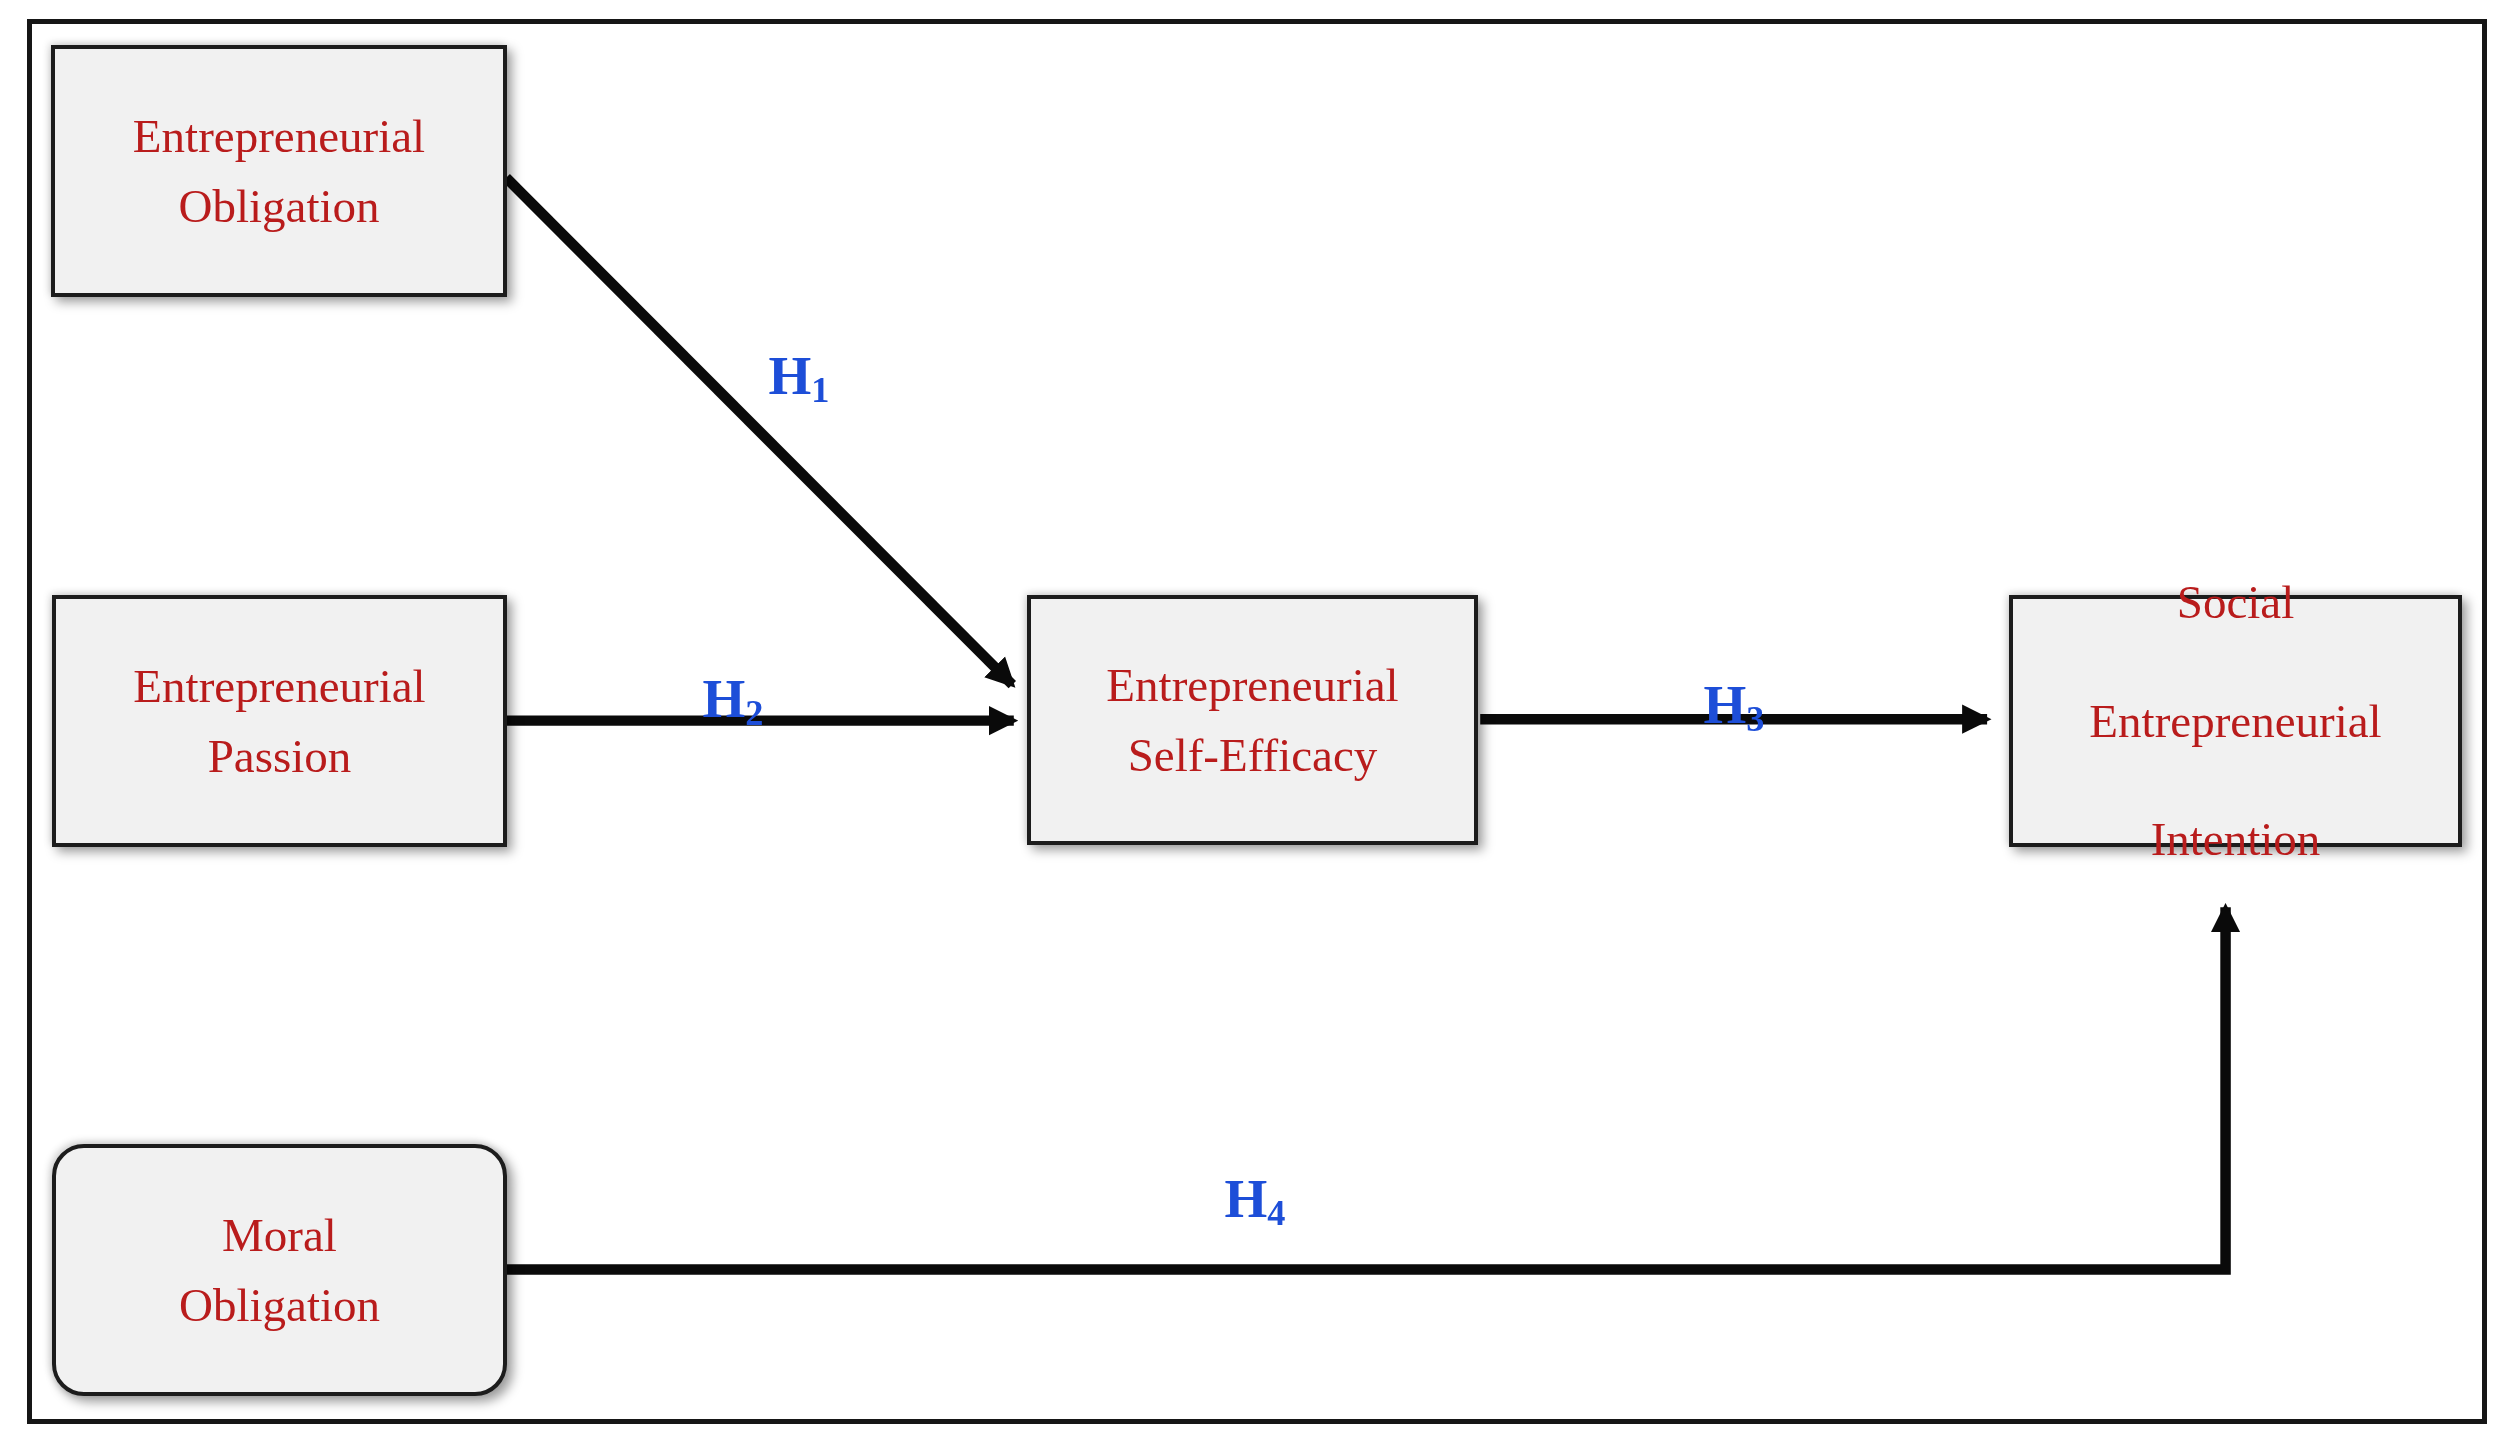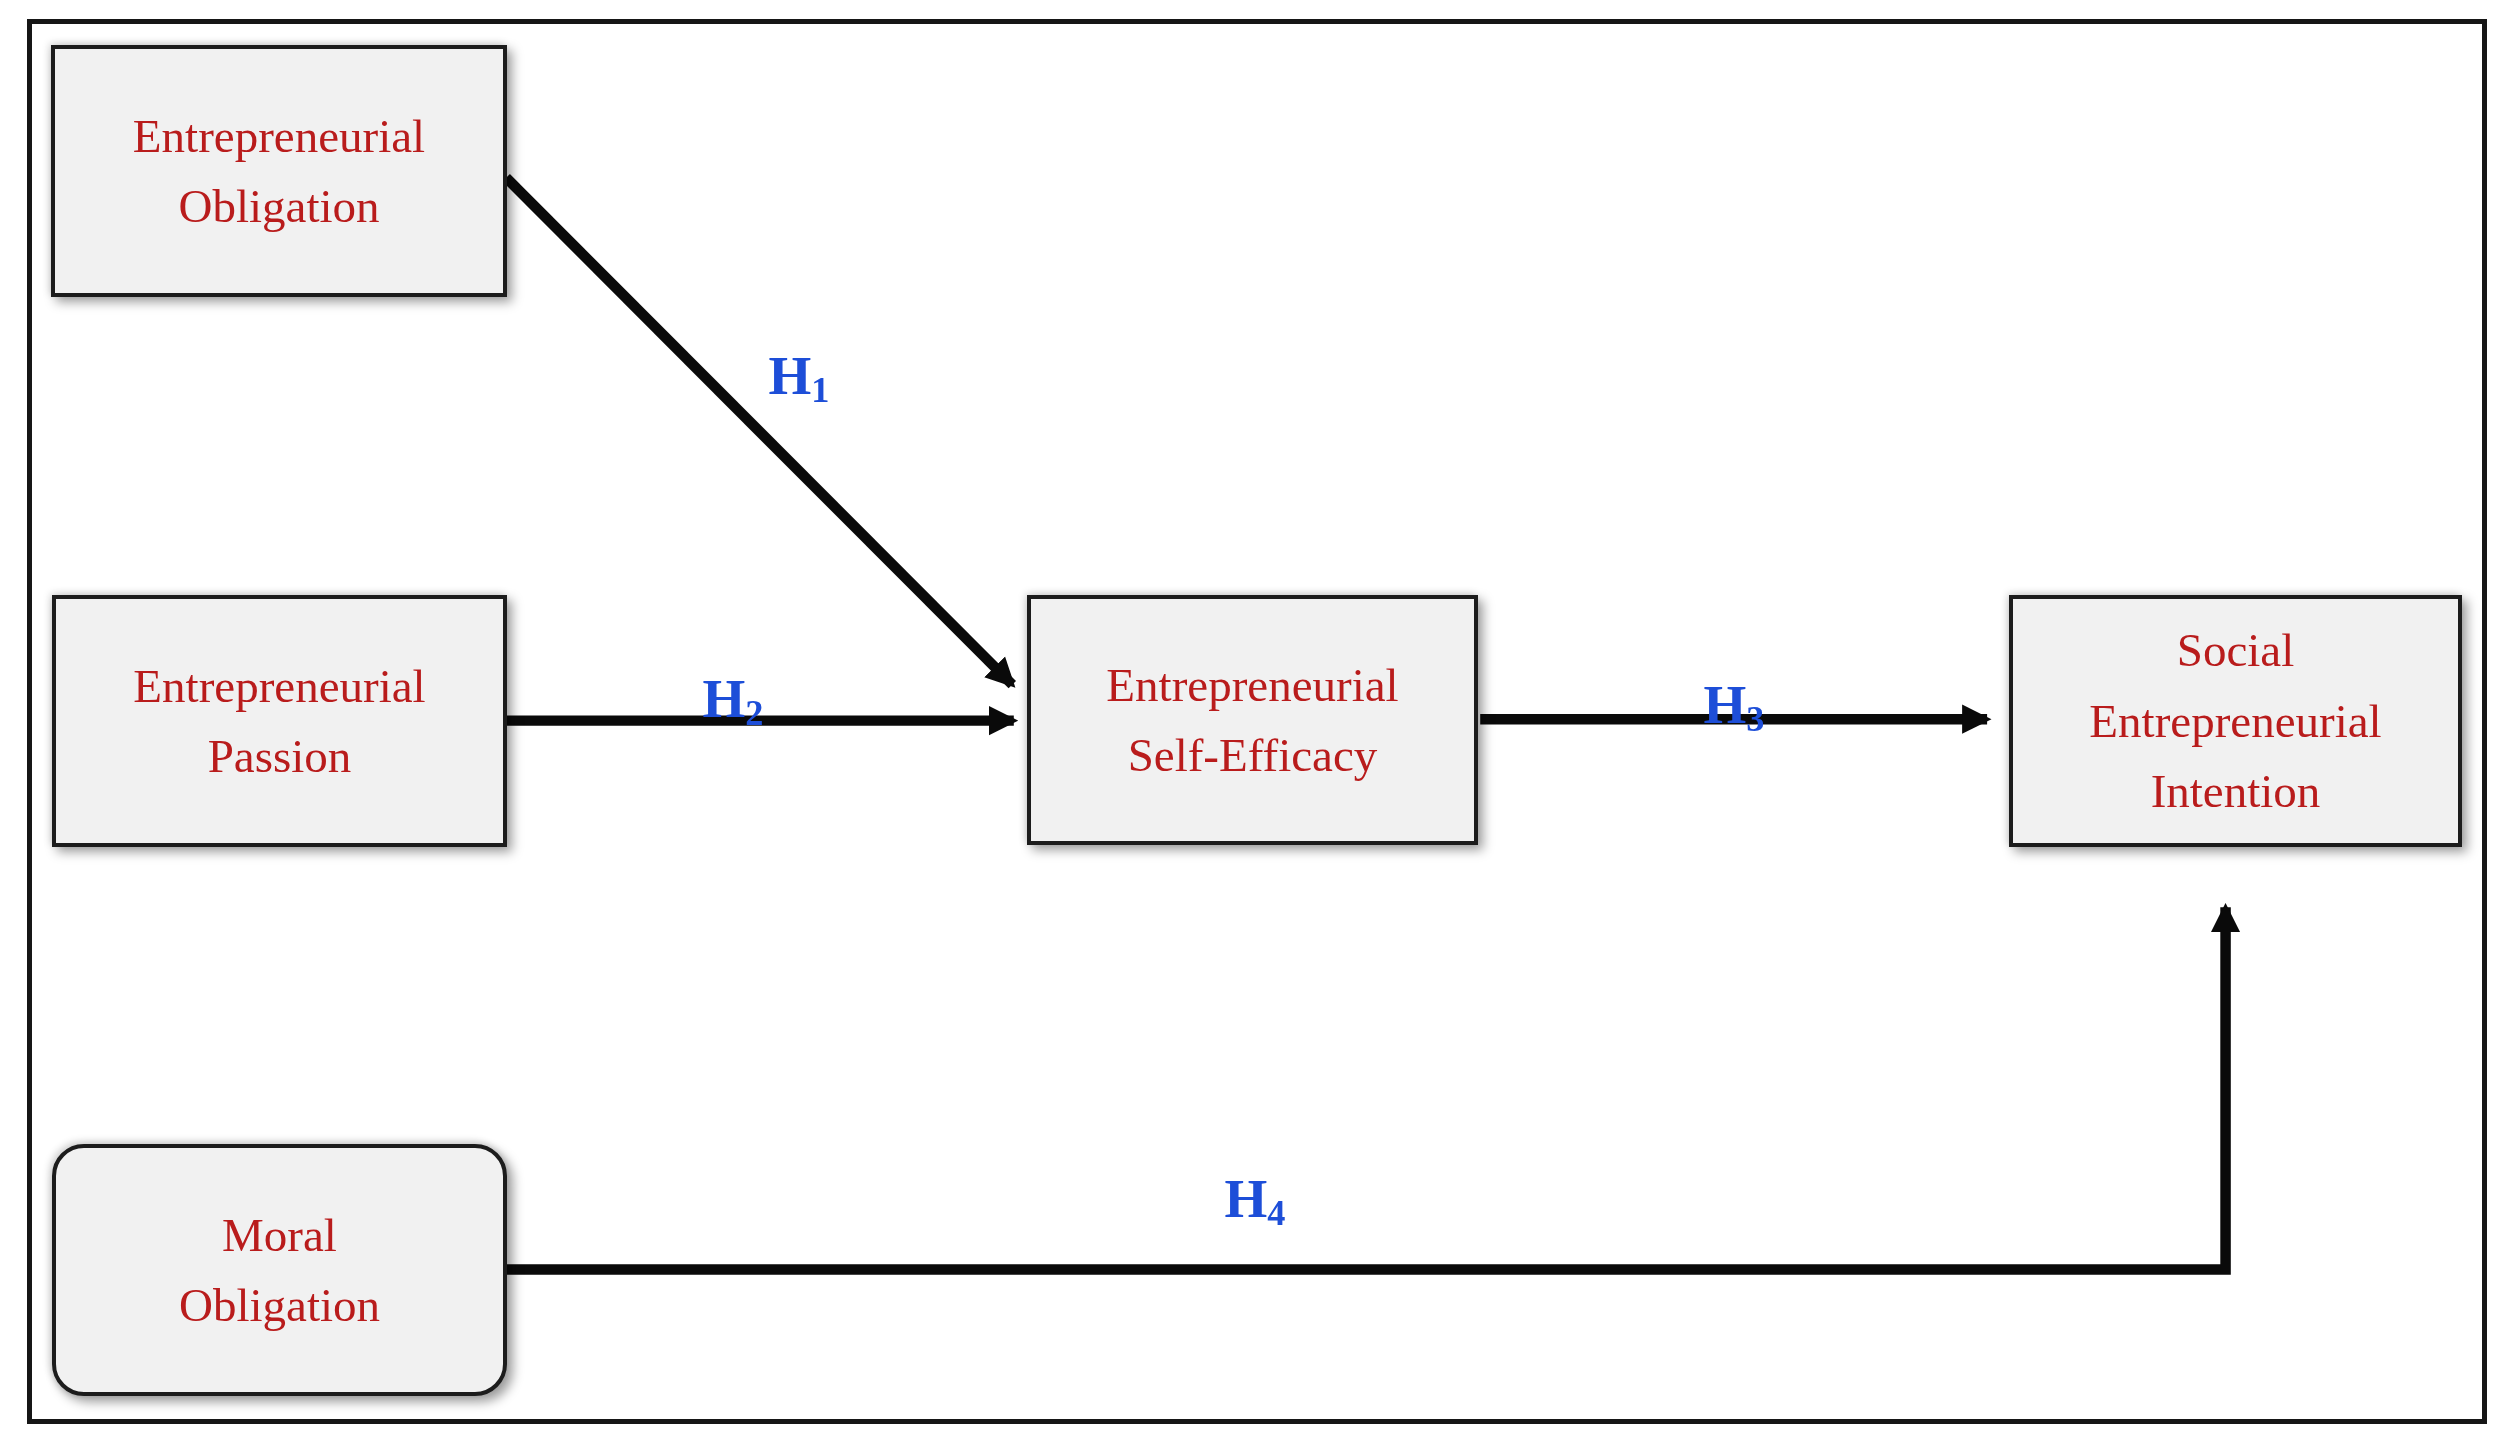--- a/index.html
+++ b/index.html
@@ -39,21 +39,21 @@
     color: #b91c1c;
     font-size: 47px;
     line-height: 1.5;
   }
   .node-line { display: block; white-space: nowrap; }
 
   #box-entrepreneurial-education { left: 51px;  top: 45px;   width: 456px; height: 252px; }
   #box-entrepreneurial-passion   { left: 52px;  top: 595px;  width: 455px; height: 252px; }
   #box-moral-obligation          { left: 52px;  top: 1144px; width: 455px; height: 252px; border-radius: 32px; }
   #box-entrepreneurial-self-efficacy { left: 1027px; top: 595px; width: 451px; height: 250px; }
-  #box-social-entrepreneurial-intention { left: 2009px; top: 595px; width: 453px; height: 252px; }
+  #box-social-entrepreneurial-intention { left: 2009px; top: 595px; width: 453px; height: 252px; gap: 48px; }
 
   #arrows-layer {
     position: absolute;
     left: 0; top: 0;
     width: 2512px;
     height: 1451px;
   }
   #arrows-layer path, #arrows-layer line {
     stroke: #0a0a0a;
     stroke-width: 14;

